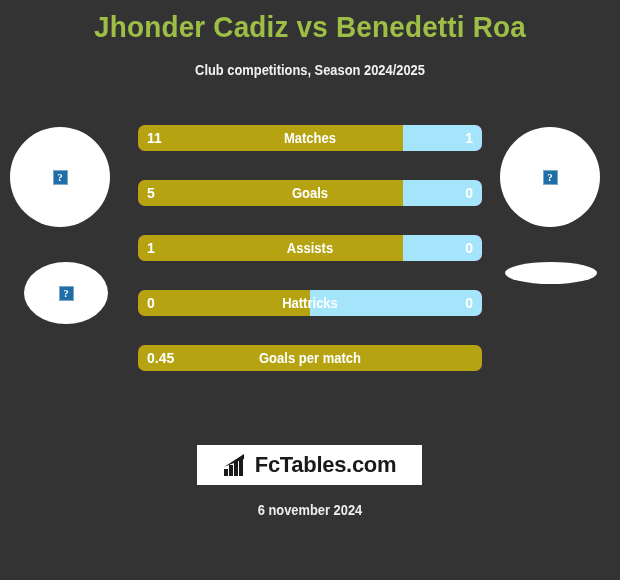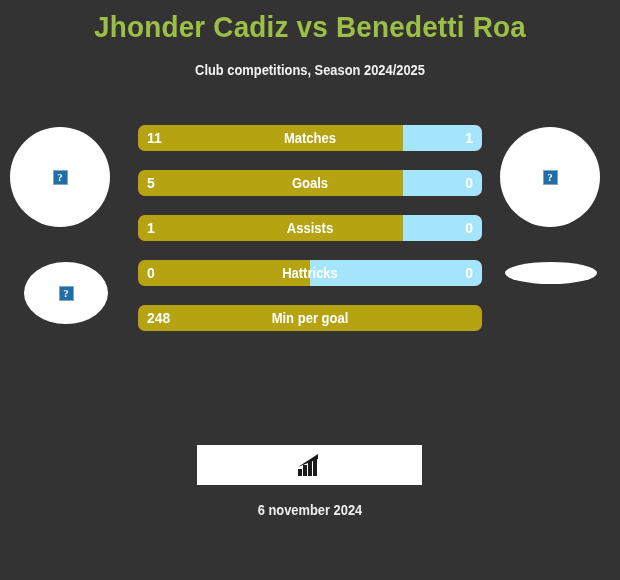--- a/index.html
+++ b/index.html
@@ -97,21 +97,21 @@
   
   #bars {
     position: absolute;
     left: 138px;
     top: 125px;
     width: 344px;
   }
   .bar-row {
     position: relative;
     height: 26px;
-    margin-bottom: 19px;
+    margin-bottom: 29px;
     border-radius: 7px;
     overflow: hidden;
     background: #be185d;
   }
   .bar-home {
     position: absolute;
     left: 0;
     top: 0;
     bottom: 0;
     background: #B5A312;
@@ -238,28 +238,29 @@
     </div>
     <div class="bar-row">
       <div class="bar-home" style="width: 50%;"></div>
       <div class="bar-away" style="width: 50%;"></div>
       <div class="bar-val-left">0</div>
       <div class="bar-label">Hattricks</div>
       <div class="bar-val-right">0</div>
     </div>
     <div class="bar-row">
       <div class="bar-home" style="width: 100%;"></div>
-      <div class="bar-val-left">248</div>
-      <div class="bar-label">Min per goal</div>
+      <div class="bar-val-left">0.45</div>
+      <div class="bar-label">Goals per match</div>
     </div>
   </div>
 
 <div id="logo-box">
   <svg id="logo-icon" width="26" height="24" viewBox="0 0 26 24">
     <rect x="1" y="16" width="4" height="7" fill="#1A1A1A"></rect>
     <rect x="6" y="12" width="4" height="11" fill="#1A1A1A"></rect>
     <rect x="11" y="8" width="4" height="15" fill="#1A1A1A"></rect>
     <rect x="16" y="4" width="4" height="19" fill="#1A1A1A"></rect>
     <path d="M1 14 L21 1 L21 6 Z" fill="#1A1A1A"></path>
   </svg>
+  <span id="logo-text">FcTables.com</span>
 </div>
 
 <div id="footer-date">6 november 2024</div>
 
 </body></html>

